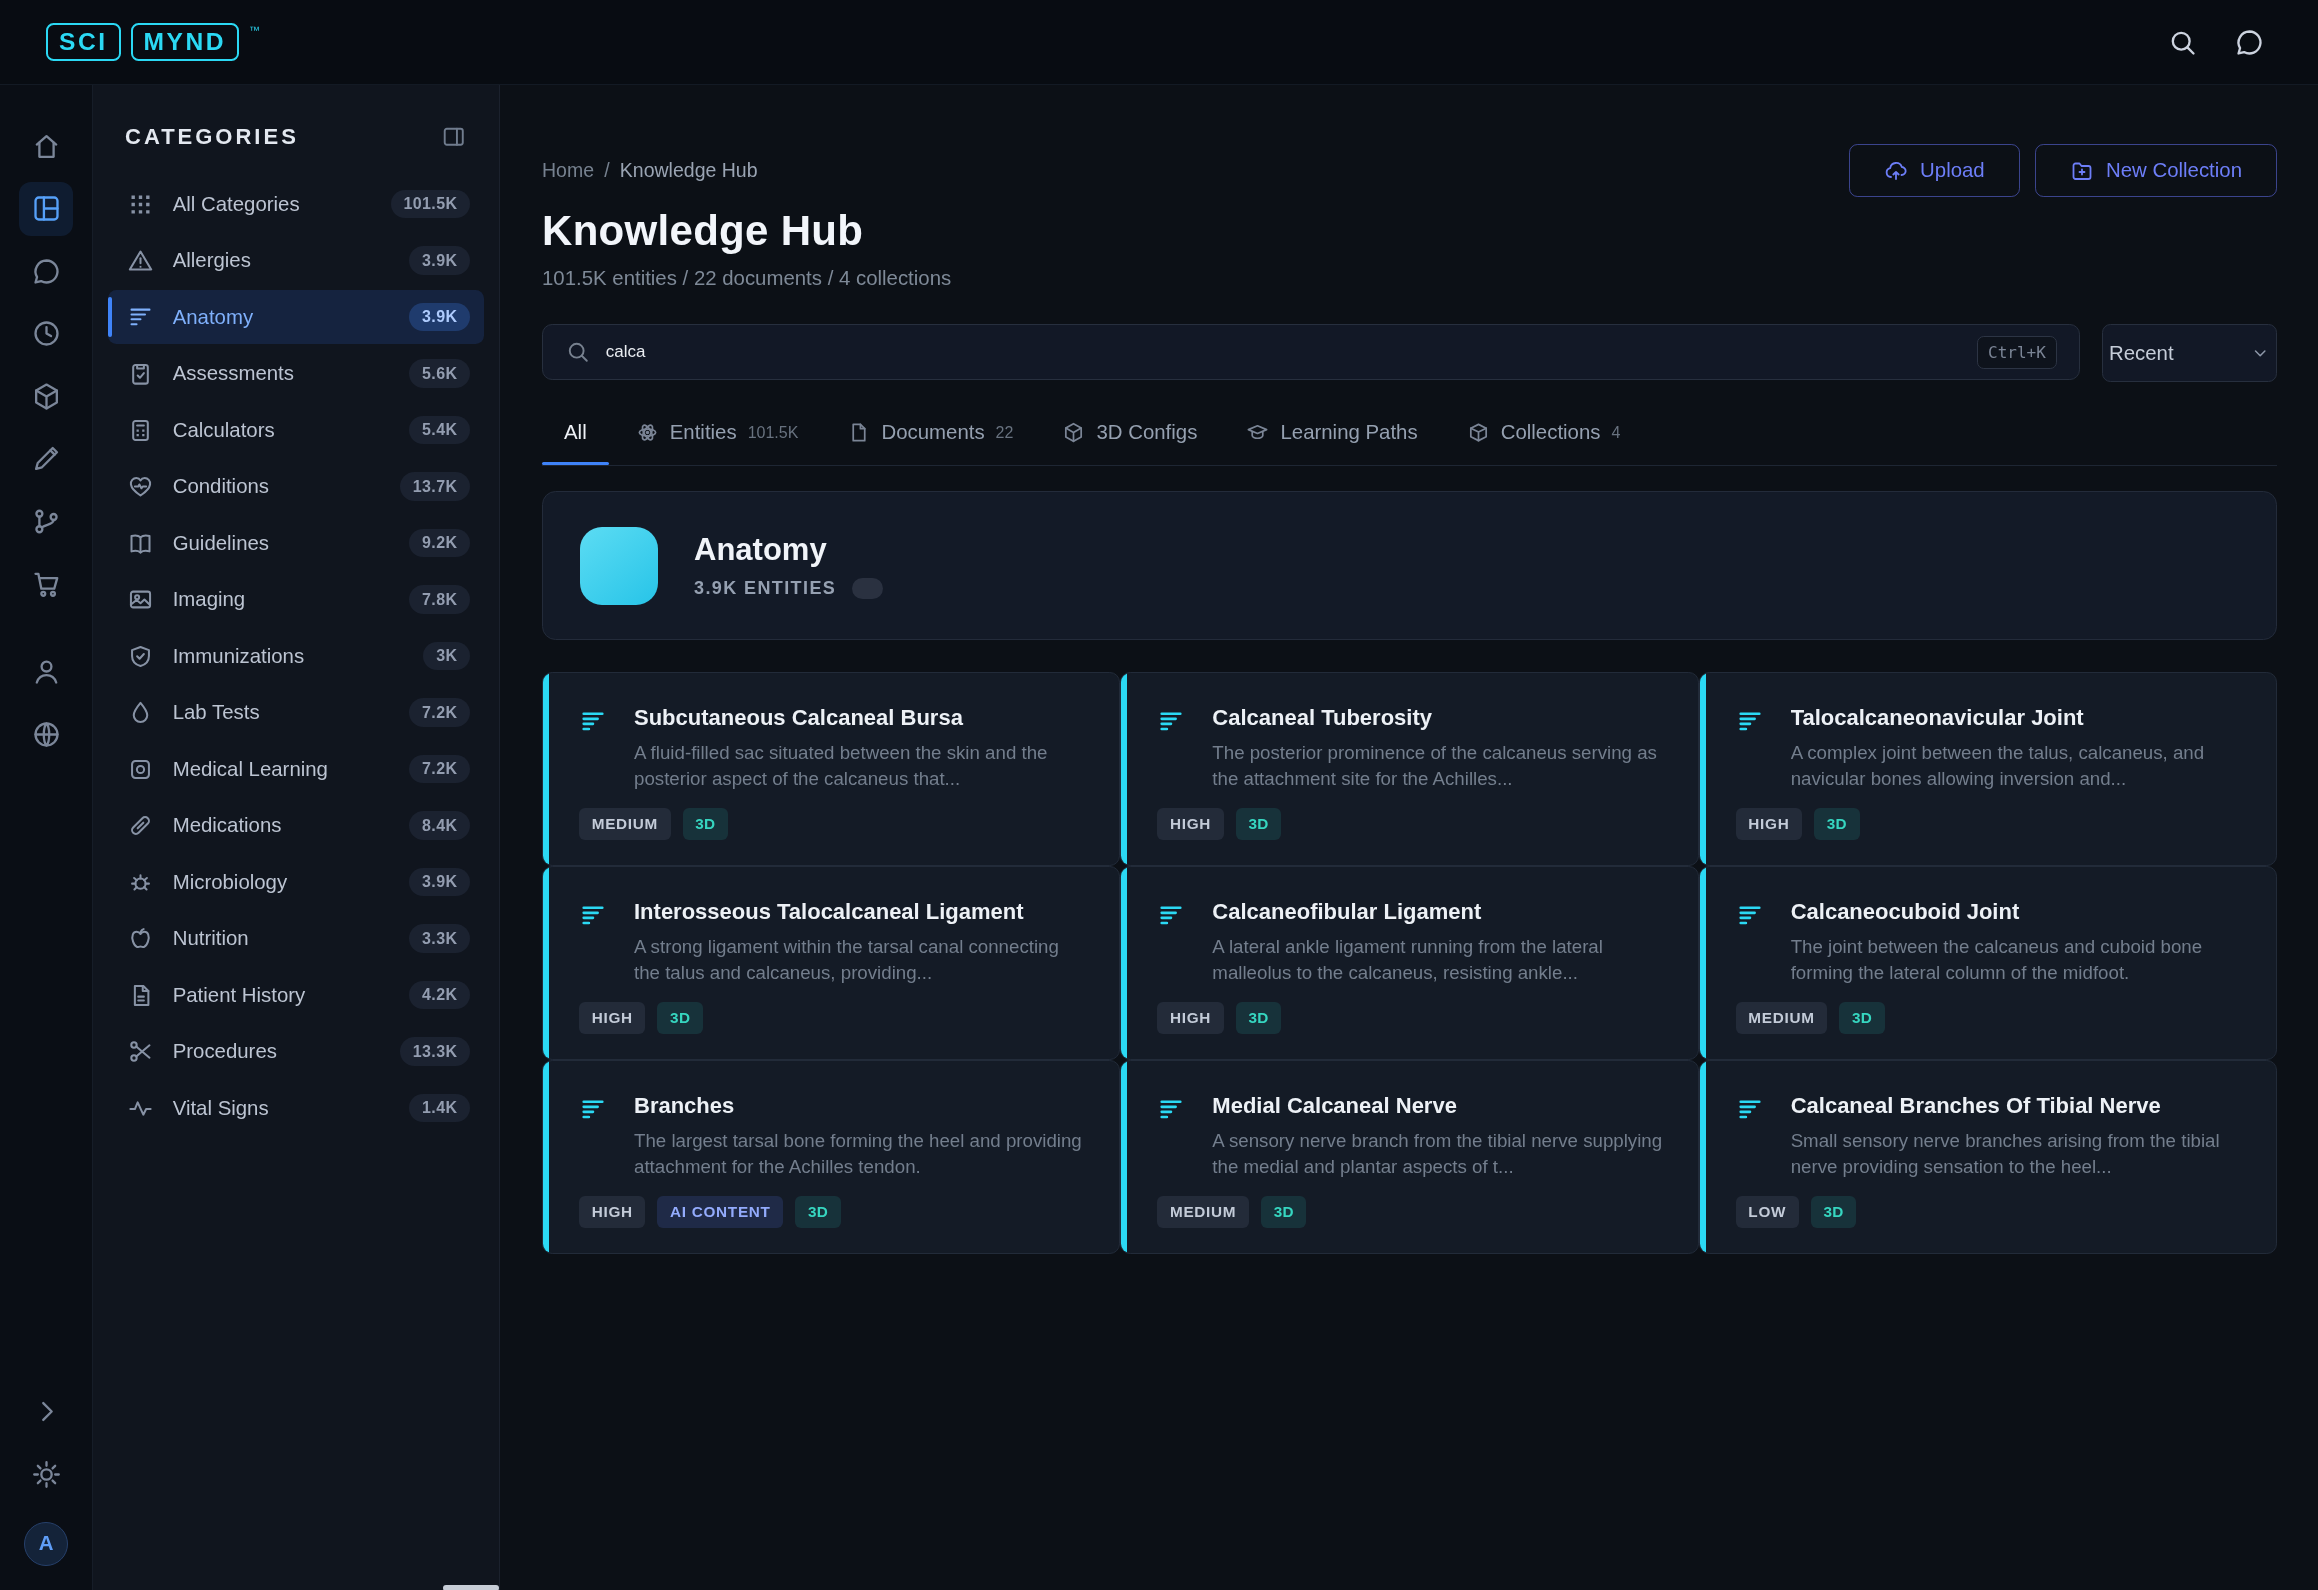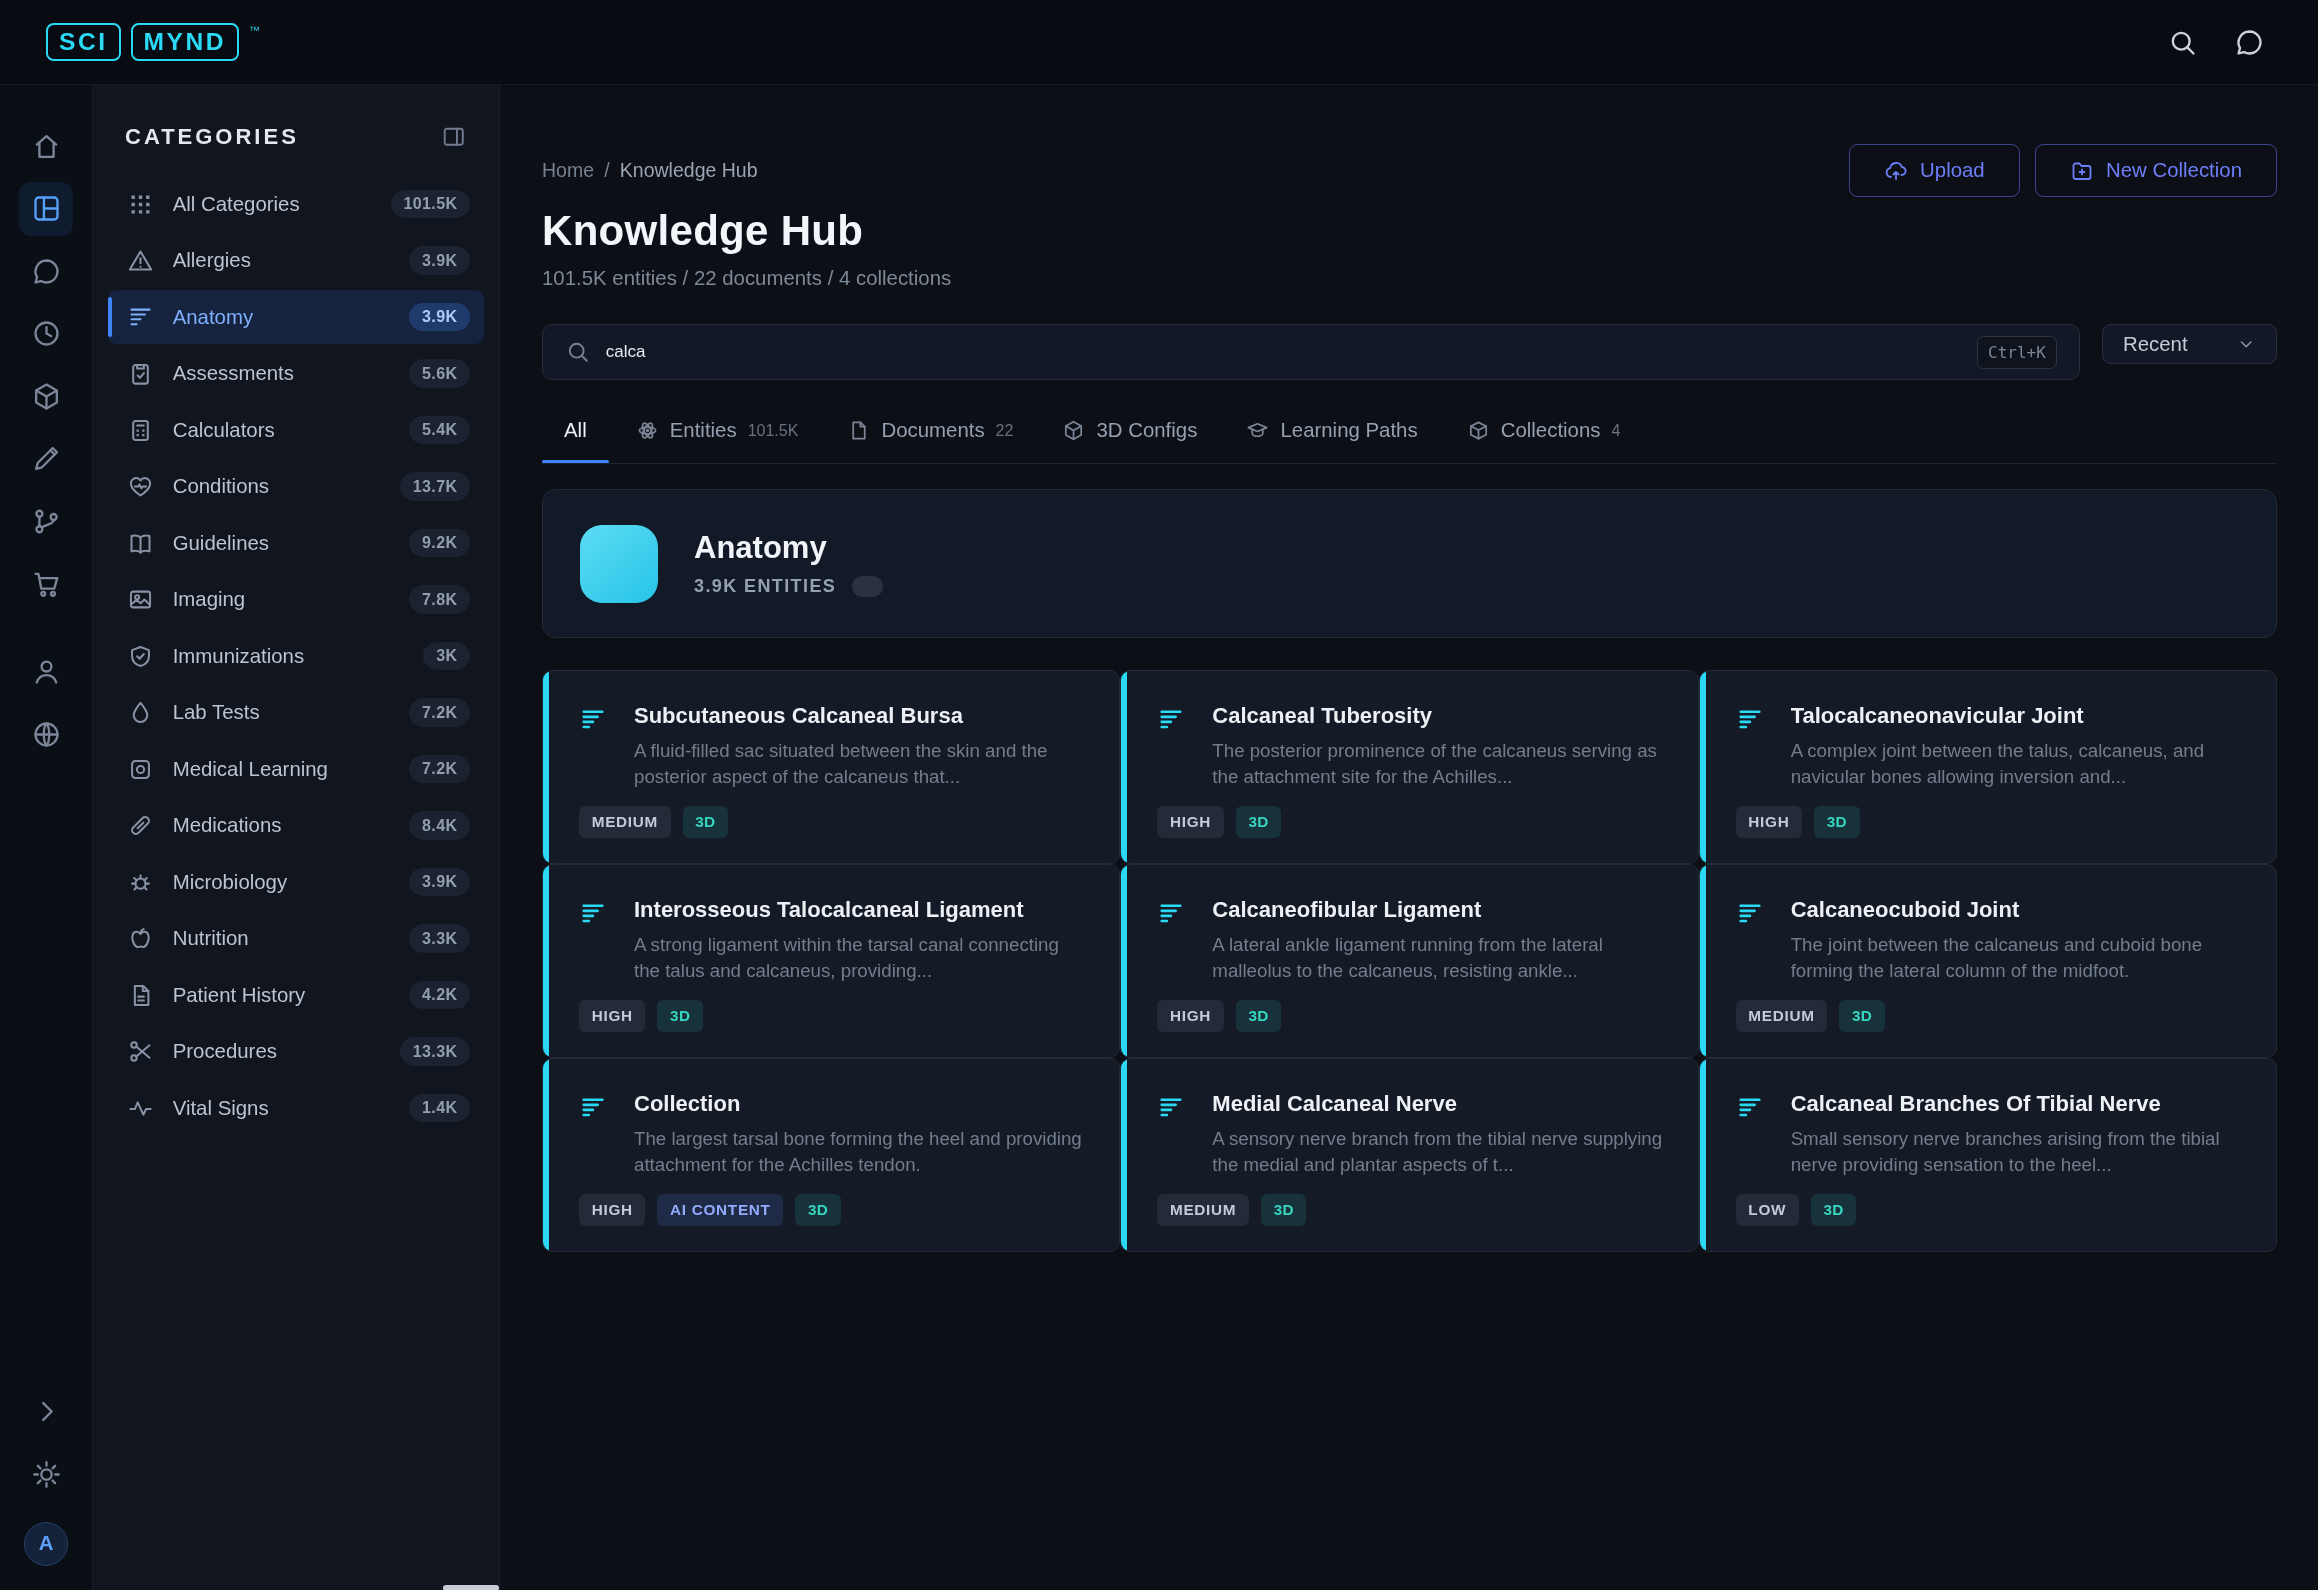--- a/index.html
+++ b/index.html
@@ -55,21 +55,21 @@
   .btn svg{width:24px;height:24px}
   .page-title{margin-top:10.2px;font-size:42px;font-weight:700;color:#f2f5fa;letter-spacing:0.3px}
   .subtitle{margin-top:12px;font-size:20.4px;color:#7e8997}
 
   .search-row{margin-top:34px;display:flex;gap:22px}
   .search-box{flex:1;height:56px;background:#121826;border:0.8px solid #272f3e;border-radius:10.2px;display:flex;align-items:center;padding:0 22px;gap:15.3px}
   .search-box .sico{color:#77818f}
   .search-box .sico svg{width:25.5px;height:25.5px}
   .search-input{flex:1;border:none;outline:none;background:transparent;color:#eaedf2;font-size:17px;font-family:inherit}
   .kbd{border:0.8px solid #2c3444;background:#0e131c;color:#7b8596;font-size:16px;padding:6px 10.2px;border-radius:6.8px;font-family:"DejaVu Sans Mono",monospace}
-  .sort-select{width:175px;height:40px;background:#121826;border:0.8px solid #272f3e;border-radius:8.5px;display:flex;align-items:center;justify-content:space-between;padding:0 20px;color:#c5ccd8;font-size:20.4px;cursor:pointer}
+  .sort-select{width:175px;height:58px;background:#121826;border:0.8px solid #272f3e;border-radius:8.5px;display:flex;align-items:center;justify-content:space-between;padding:0 6px;color:#c5ccd8;font-size:20.4px;cursor:pointer}
   .sort-select svg{width:20.4px;height:20.4px;color:#8d97a8}
 
   .tabs{margin-top:39px;display:flex;border-bottom:0.8px solid #1e2633}
   .tab{display:flex;align-items:center;gap:11px;padding:0 22px 20.4px;font-size:20.4px;color:#95a0b0;position:relative;cursor:pointer}
   .tab + .tab{margin-left:5.1px}
   .tab .tico{color:#7b8596;display:flex}
   .tab .tico svg{width:23px;height:23px}
   .tab-count{font-size:16px;color:#68727f}
   .tab.active{color:#eef1f6}
   .tab.active::after{content:"";position:absolute;left:0;right:0;bottom:-0.8px;height:3.4px;border-radius:1.7px;background:#3f83f8}
@@ -647,21 +647,21 @@
       </div>
 
       <div class="card">
         <div class="card-top">
           <span class="card-glyph">
               <svg viewBox="0 0 24 24">
                 <path d="M4 5h16M4 9.3h12M4 13.6h8M4 18h4.5"></path>
               </svg>
             </span>
           <div class="card-text">
-            <div class="card-title">Collection</div>
+            <div class="card-title">Branches</div>
             <div class="card-desc">The largest tarsal bone forming the heel and providing attachment for the Achilles tendon.</div>
           </div>
         </div>
         <div class="card-badges">
           <span class="badge badge-level">HIGH</span>
           <span class="badge badge-ai">AI CONTENT</span>
           <span class="badge badge-3d">3D</span>
         </div>
       </div>
 

